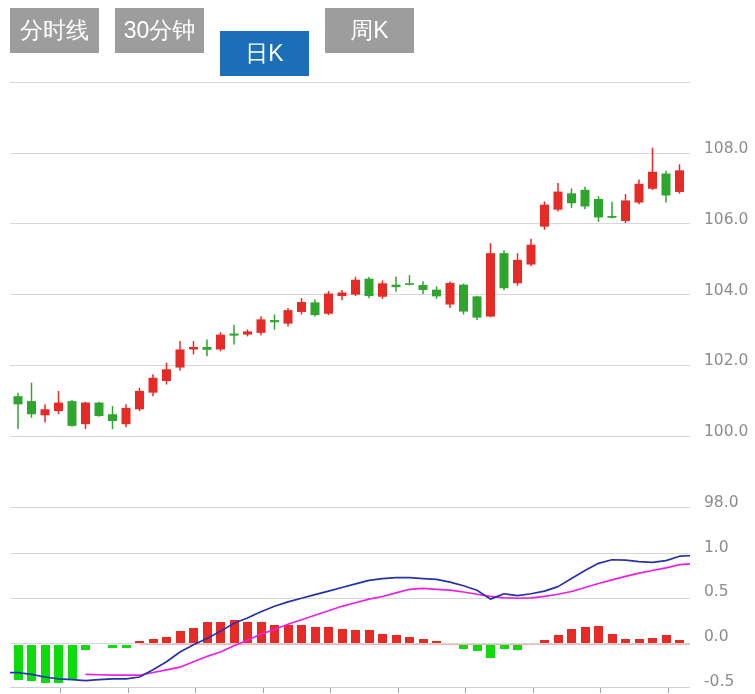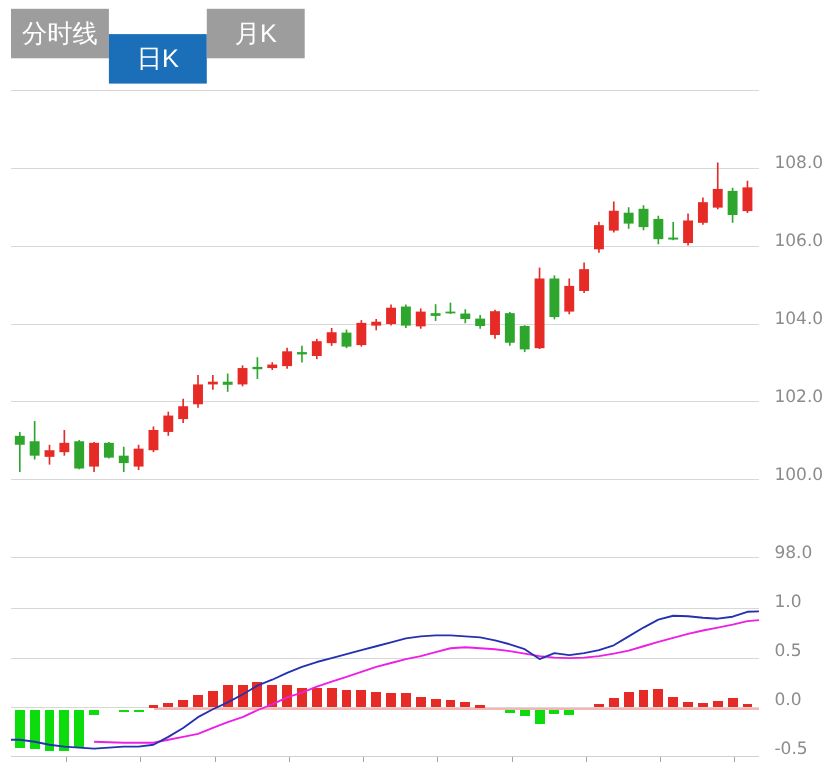--- a/index.html
+++ b/index.html
@@ -1,43 +1,44 @@
 <!DOCTYPE html>
 <html><head>
 <meta charset="utf-8">
 <style>
   html,body{margin:0;padding:0;}
   body{
     width:755px;height:694px;background:#ffffff;position:relative;overflow:hidden;
     font-family:"Liberation Sans", sans-serif;
   }
   .tabbar{
-    position:absolute;left:10px;top:8px;display:flex;gap:0;
+    position:absolute;left:10px;top:8px;display:flex;gap:16px;
   }
   .tab{
     width:89px;height:45px;border:none;outline:none;cursor:pointer;
     background:var(--tab-bg,#9d9d9d);color:var(--tab-text,#fff);
     font-size:23px;line-height:45px;text-align:center;padding:0;
     font-family:"Liberation Sans", sans-serif;
   }
   .tab.active{background:var(--tab-active-bg,#1b6fb9);margin-top:23px;}
   .chart-wrap{position:absolute;left:0;top:60px;width:601px;height:634px;}
   svg{display:block;}
   text.axis{
     font-family:"DejaVu Sans", sans-serif;
     font-size:15.5px;
   }
 </style>
 </head>
 <body style="--tab-bg: #9d9d9d; --tab-active-bg: #1b6fb9; --tab-text: #ffffff;">
 
 <div class="tabbar">
   <button class="tab">分时线</button>
+  <button class="tab">30分钟</button>
   <button class="tab active">日K</button>
-  <button class="tab">月K</button>
+  <button class="tab">周K</button>
 </div>
 
 <div class="chart-wrap">
   <svg id="chart-svg" width="755" height="634" viewBox="0 60 755 634">
       <line x1="10" y1="82.2" x2="690" y2="82.2" stroke="#d8d8d8" stroke-width="1" shape-rendering="crispEdges"></line>
       <line x1="10" y1="153" x2="690" y2="153" stroke="#d8d8d8" stroke-width="1" shape-rendering="crispEdges"></line>
       <line x1="10" y1="223.8" x2="690" y2="223.8" stroke="#d8d8d8" stroke-width="1" shape-rendering="crispEdges"></line>
       <line x1="10" y1="294.6" x2="690" y2="294.6" stroke="#d8d8d8" stroke-width="1" shape-rendering="crispEdges"></line>
       <line x1="10" y1="365.4" x2="690" y2="365.4" stroke="#d8d8d8" stroke-width="1" shape-rendering="crispEdges"></line>
       <line x1="10" y1="436.2" x2="690" y2="436.2" stroke="#d8d8d8" stroke-width="1" shape-rendering="crispEdges"></line>

